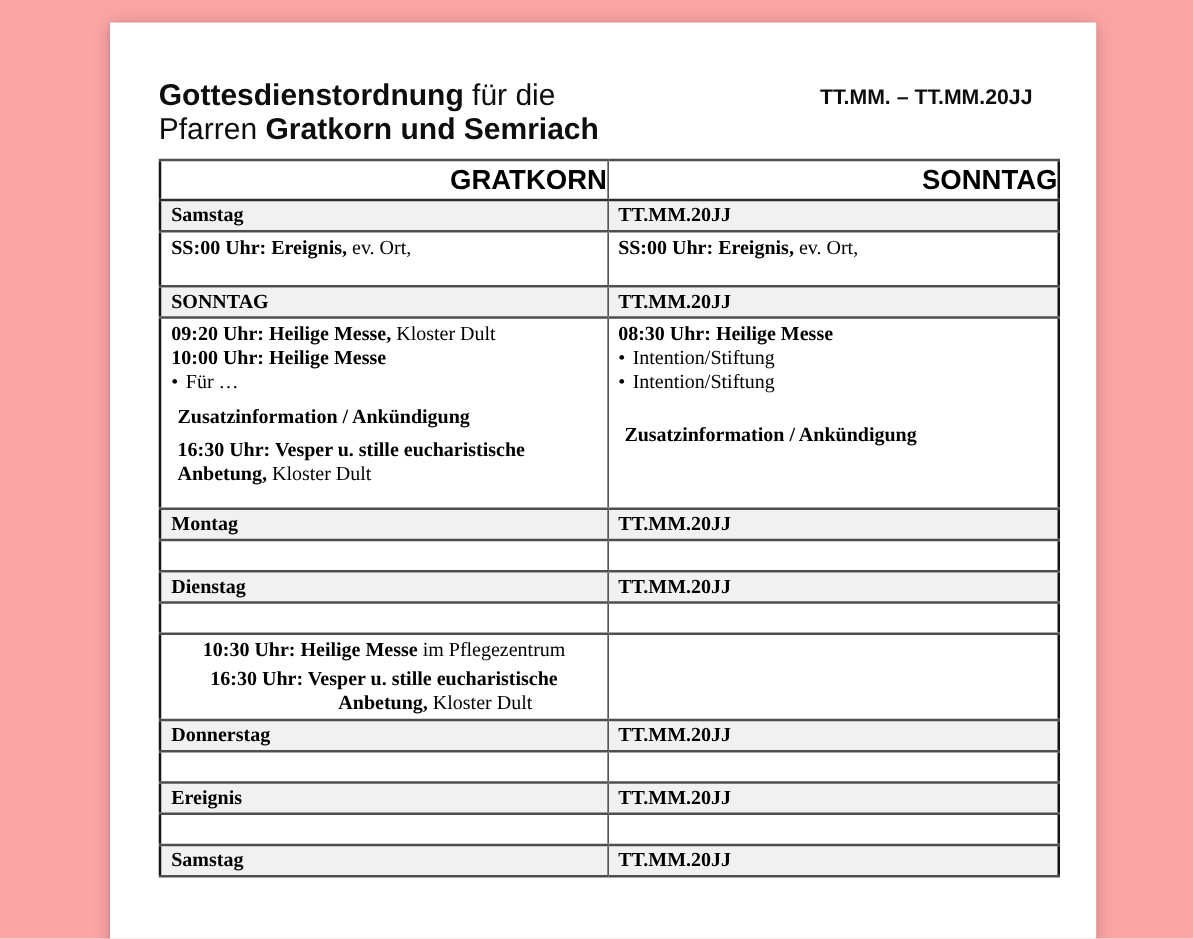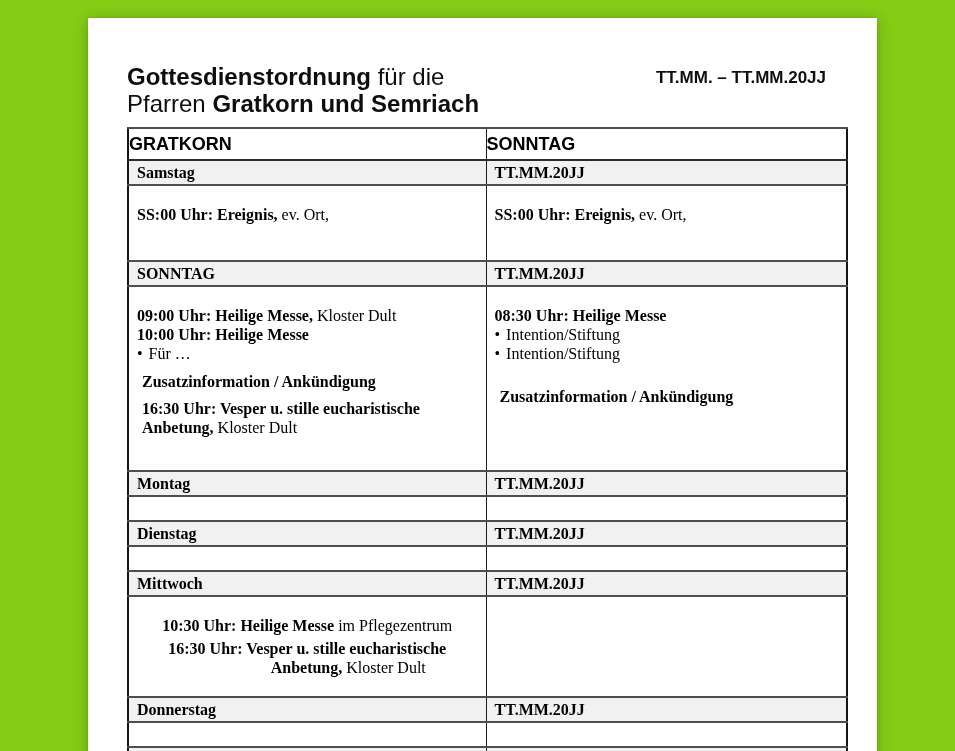--- a/index.html
+++ b/index.html
@@ -1,19 +1,19 @@
 <!DOCTYPE html>
 <html><head>
 <meta charset="utf-8">
 <style>
   * { margin:0; padding:0; box-sizing:content-box; }
   html,body { width:955px; height:751px; overflow:hidden; }
   .canvas {
     position:relative; width:955px; height:751px;
-    background:#84cc16; overflow:hidden;
+    background:#fca5a5; overflow:hidden;
     font-family:"Liberation Serif","DejaVu Serif",serif;
   }
   .page {
     position:absolute; left:88px; top:18px; width:789px; height:800px;
     background:#ffffff;
     box-shadow:0 2px 14px rgba(0,0,0,0.22), 0 0 3px rgba(0,0,0,0.10);
   }
   .page-inner { padding:45px 31px 0 39px; }
 
   
@@ -34,31 +34,31 @@
     width:719px; border-collapse:collapse; table-layout:fixed;
     border:2px solid #151515; color:#000;
     font-size:16px;
   }
   .schedule th, .schedule td {
     border-left:1px solid #1c1c1c; border-right:1px solid #1c1c1c;
     border-top:2px solid #4e4e4e; border-bottom:2px solid #4e4e4e;
     vertical-align:top; text-align:left; overflow:hidden;
   }
   .schedule th {
-    height:30px; vertical-align:middle; text-align:left;
+    height:30px; vertical-align:middle; text-align:right;
     font-family:"Liberation Sans","DejaVu Sans",sans-serif;
-    font-size:18px; font-weight:bold; background:#fff;
+    font-size:22px; font-weight:bold; background:#fff;
     border-bottom:2px solid #2c2c2c;
   }
   td.day {
     height:18px; padding:2px 8px; background:#f1f1f1;
     font-weight:bold; line-height:19px;
   }
   td.blank { height:19px; padding:2px 8px; background:#fff; }
-  td.content { padding:19px 8px; line-height:19px; background:#fff; }
+  td.content { padding:3px 8px; line-height:19px; background:#fff; }
   td.h-event   { height:36px; }
   td.h-sunday  { height:145px; border-bottom:1px dashed #8f8f8f; }
   td.h-ewig    { height:34px; padding-top:4px; border-top:none; }
   td.h-mittwoch{ height:58px;text-align:center; }
   td.h-cut     { height:18px; padding:2px 8px; background:#f1f1f1; font-weight:bold; line-height:19px; }
 
   .para { margin:0; }
   .indent5 { padding-left:5px; }
   .mt9  { margin-top:9px; }
   .mt8  { margin-top:8px; }
@@ -106,21 +106,21 @@
           <td class="content h-event"><span class="b">SS:00 Uhr: Ereignis,</span><span> ev. Ort,</span></td>
         </tr>
 
         <tr>
           <td class="day">SONNTAG</td>
           <td class="day">TT.MM.20JJ</td>
         </tr>
 
         <tr>
           <td class="content h-sunday">
-            <div class="para"><span class="b">09:00 Uhr: Heilige Messe,</span><span> Kloster Dult</span></div>
+            <div class="para"><span class="b">09:20 Uhr: Heilige Messe,</span><span> Kloster Dult</span></div>
             <div class="para b">10:00 Uhr: Heilige Messe</div>
             <div class="para bullet-line"><span class="bullet">•</span><span>Für …</span></div>
             <div class="para b mt9 indent5">Zusatzinformation / Ankündigung</div>
             <div class="para mt8 indent5">
               <div class="b">16:30 Uhr: Vesper u. stille eucharistische</div>
               <div><span class="b">Anbetung,</span><span> Kloster Dult</span></div>
             </div>
           </td>
           <td class="content h-sunday">
             <div class="para b">08:30 Uhr: Heilige Messe</div>
@@ -142,24 +142,20 @@
 
         <tr>
           <td class="day">Dienstag</td>
           <td class="day">TT.MM.20JJ</td>
         </tr>
         <tr>
           <td class="blank"></td>
           <td class="blank"></td>
         </tr>
 
-        <tr>
-          <td class="day">Mittwoch</td>
-          <td class="day">TT.MM.20JJ</td>
-        </tr>
         <tr>
           <td class="content h-mittwoch">
             <div class="para"><span class="b">10:30 Uhr: Heilige Messe</span><span> im Pflegezentrum</span></div>
             <div class="para mt4">
               <div class="b">16:30 Uhr: Vesper u. stille eucharistische</div>
               <div class="hang"><span class="b">Anbetung,</span><span> Kloster Dult</span></div>
             </div>
           </td>
           <td class="content h-mittwoch"></td>
         </tr>

